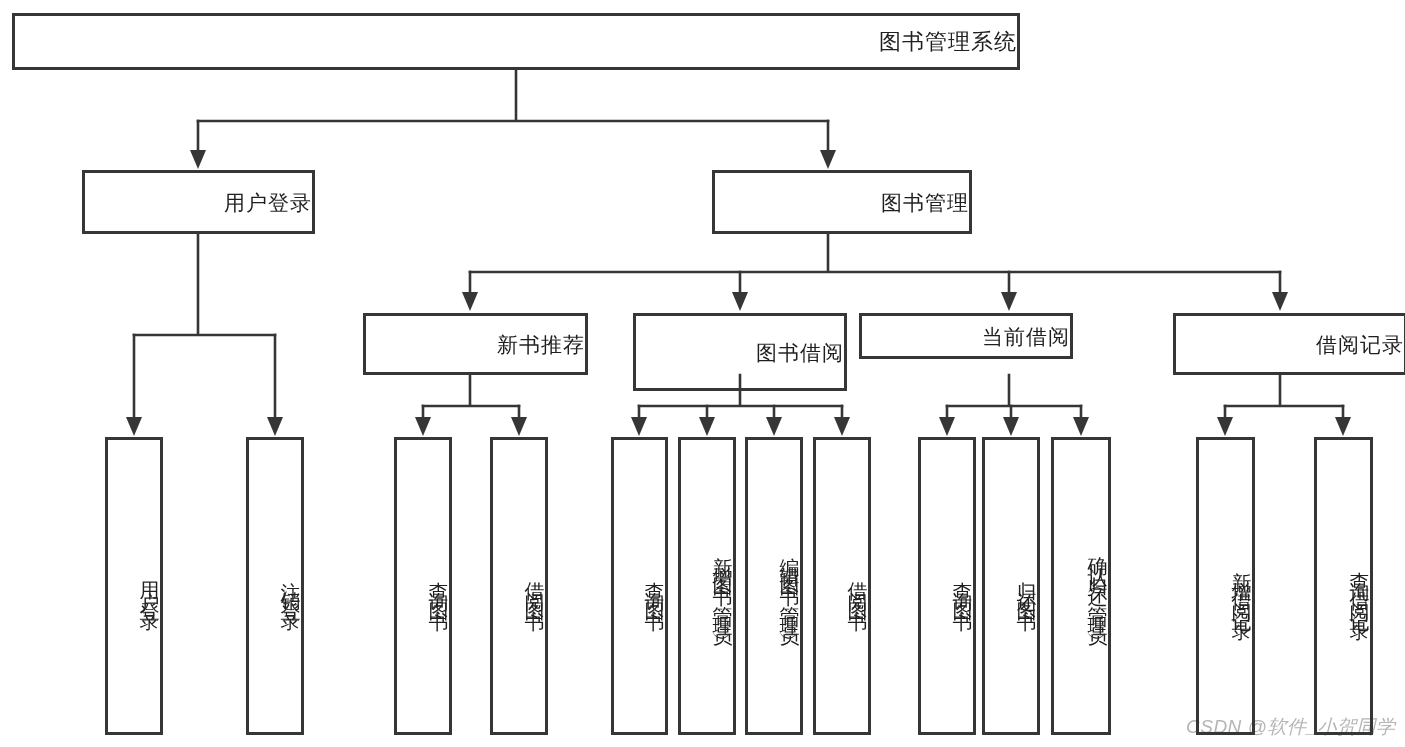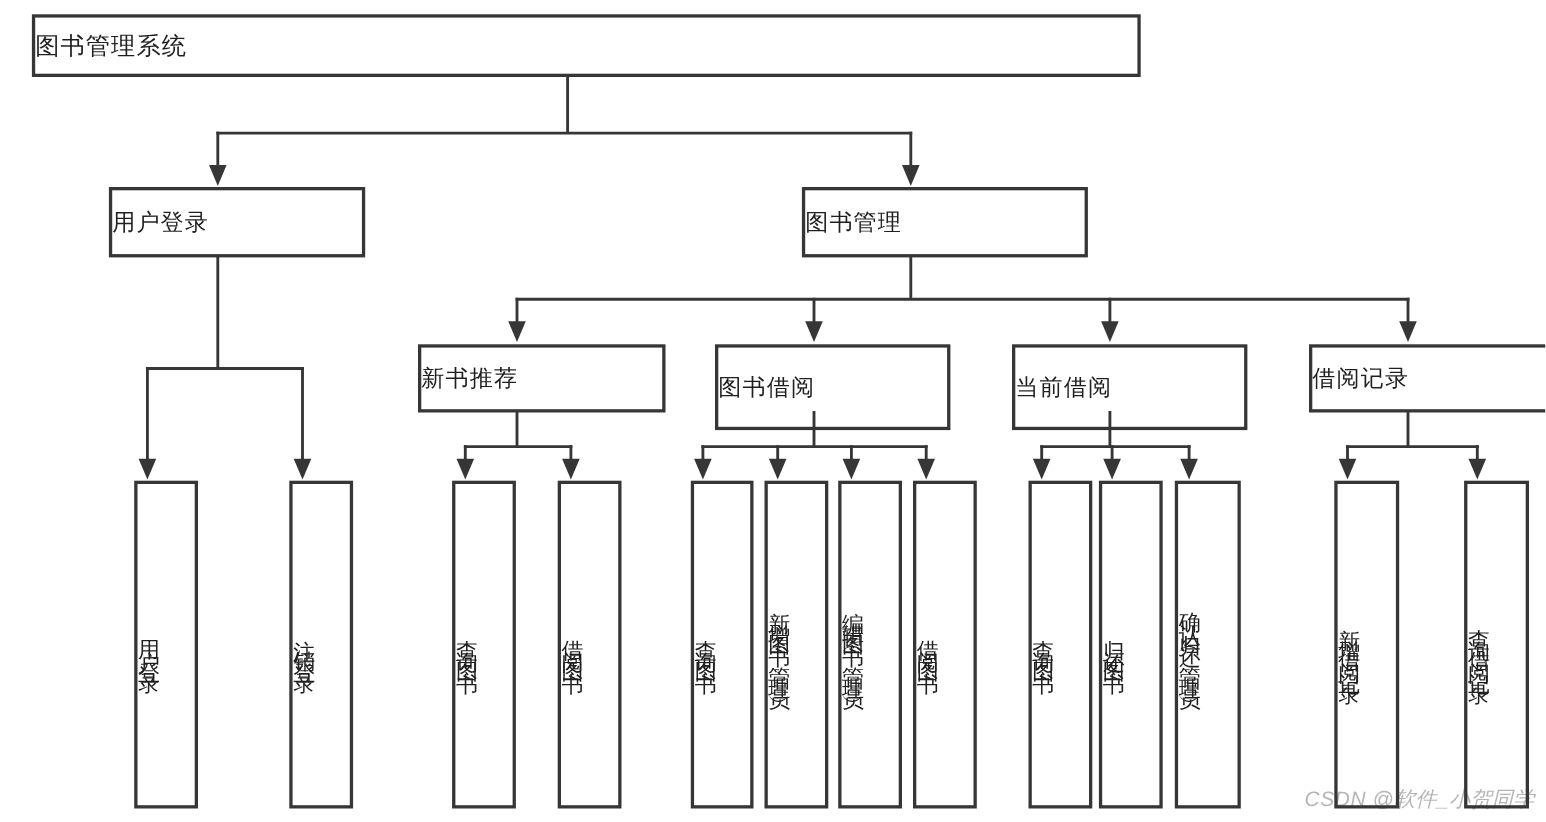--- a/index.html
+++ b/index.html
@@ -38,24 +38,23 @@
     fill: var(--line);
     stroke: none;
   }
   .box {
     position: absolute;
     box-sizing: border-box;
     border: 3px solid var(--line);
     background: transparent;
     display: flex;
     align-items: center;
-    justify-content: flex-start;
+    justify-content: flex-end;
     color: var(--text);
     z-index: 3;
-    margin-left: 17px;
   }
   .h-label {
     font-size: 21px;
     letter-spacing: 1px;
     white-space: nowrap;
     line-height: 1;
   }
   .root-label {
     font-size: 22px;
   }
@@ -163,21 +162,21 @@
   <div class="box" style="left:712px;top:170px;width:260px;height:64px">
     <span class="h-label">图书管理</span>
   </div>
 
   <div class="box" style="left:363px;top:313px;width:225px;height:62px">
     <span class="h-label">新书推荐</span>
   </div>
   <div class="box" style="left:633px;top:313px;width:214px;height:78px">
     <span class="h-label">图书借阅</span>
   </div>
-  <div class="box" style="left:903px;top:313px;width:214px;height:78px">
+  <div class="box" style="left:859px;top:313px;width:214px;height:46px">
     <span class="h-label">当前借阅</span>
   </div>
   <div class="box" style="left:1173px;top:313px;width:234px;height:62px">
     <span class="h-label">借阅记录</span>
   </div>
 
   <div class="box" style="left:105px;top:437px;width:58px;height:298px">
     <span class="v-text">用户登录</span>
   </div>
   <div class="box" style="left:246px;top:437px;width:58px;height:298px">

